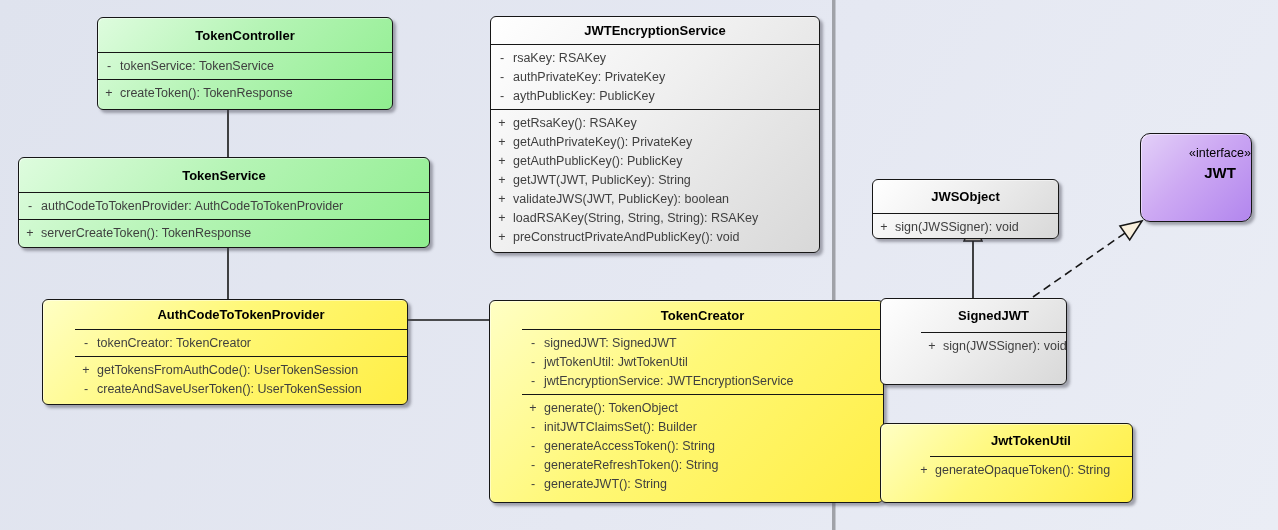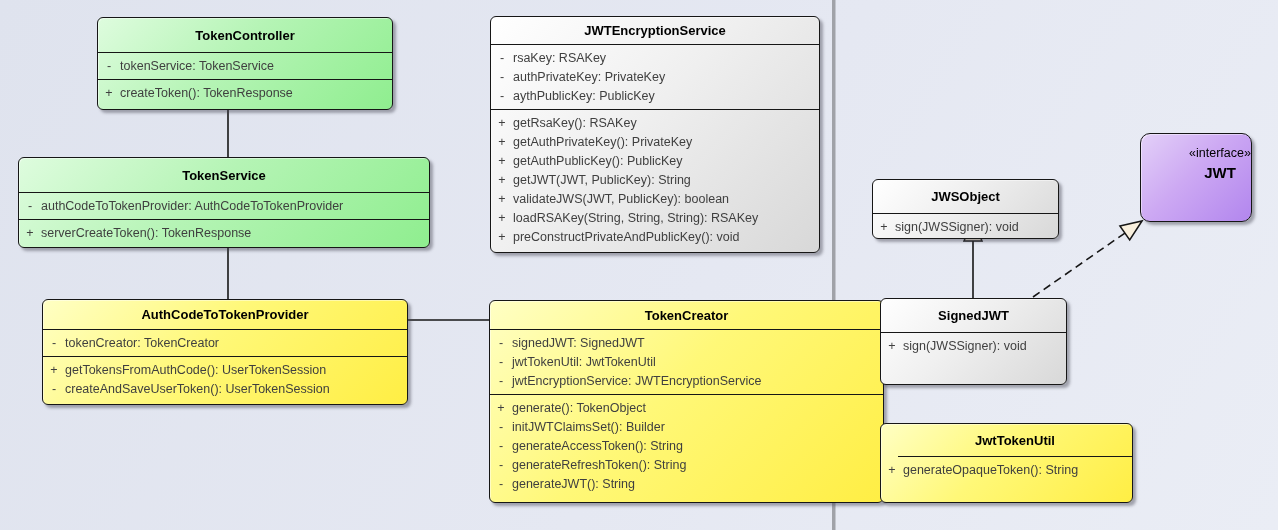--- a/index.html
+++ b/index.html
@@ -11,21 +11,21 @@
   #relations { position:absolute; left:0; top:0; width:1278px; height:530px; z-index:1; }
 
   .class-box {
     position:absolute; z-index:2; box-sizing:border-box;
     border:1.5px solid #161616; border-radius:6px;
     box-shadow: 3px 3px 3px rgba(70,70,85,0.45), inset 1px 1px 0 rgba(255,255,255,0.45);
     display:flex; flex-direction:column;
     font-size:12.5px; color:#3f3f3f; overflow:hidden;
   }
   .fill-green  { background: linear-gradient(135deg, #defcde 0%, #b5f4b5 45%, #8fee8f 100%); }
-  .fill-yellow { background: linear-gradient(135deg, #ffffc4 0%, #fff878 45%, #ffee44 100%); }
+  .fill-yellow { background: linear-gradient(135deg, #ffffc4 0%, #fff878 45%, #ffee44 100%); padding-left: 32px; }
   .fill-gray   { background: linear-gradient(135deg, #ffffff 0%, #efefef 45%, #d8d8d8 100%); }
   .fill-purple { background: linear-gradient(135deg, #e3d0f8 0%, #cda9f3 45%, #b286ee 100%); padding-left: 48px; }
 
   .title {
     flex:0 0 auto; display:flex; align-items:center; justify-content:center;
     font-weight:bold; color:#000; border-bottom:1.5px solid #161616; font-size:13px;
   }
   .compartment { flex:1 1 auto; padding:4px 0 3px 0; }
   .compartment + .compartment { border-top:1.5px solid #161616; flex:1 1 auto; }
   .compartment.attrs { flex:0 0 auto; }
@@ -38,21 +38,21 @@
   #box-token-service          { left:18px;  top:157px; width:412px; height:91px;  }
   #box-token-service .title   { height:34px; }
   #box-jwt-encryption-service { left:490px; top:16px;  width:330px; height:237px; }
   #box-jwt-encryption-service .title { height:27px; }
   #box-jws-object             { left:872px; top:133px; width:187px; height:60px;margin-top:46px;  }
   #box-jws-object .title      { height:33px; }
   #box-auth-code-provider     { left:42px;  top:299px; width:366px; height:106px; }
   #box-auth-code-provider .title { height:29px; }
   #box-token-creator          { left:489px; top:300px; width:395px; height:203px; }
   #box-token-creator .title   { height:28px; }
-  #box-signed-jwt             { left:880px; top:298px; width:187px; height:87px;  }
+  #box-signed-jwt             { left:880px; top:298px; width:187px; height:87px;padding-left:40px;  }
   #box-signed-jwt .title      { height:33px; }
   #box-jwt-token-util         { left:880px; top:423px; width:253px; height:80px;  }
   #box-jwt-token-util .title  { height:32px;margin-left:17px; }
 
   #box-jwt-interface {
     left:1140px; top:133px; width:112px; height:89px; border-radius:10px;
     align-items:center; padding-top:10px;
   }
   #box-jwt-interface .stereotype { font-size:12.5px; color:#000; line-height:19px; }
   #box-jwt-interface .iface-name { font-size:15px; font-weight:bold; color:#000; line-height:20px; }

